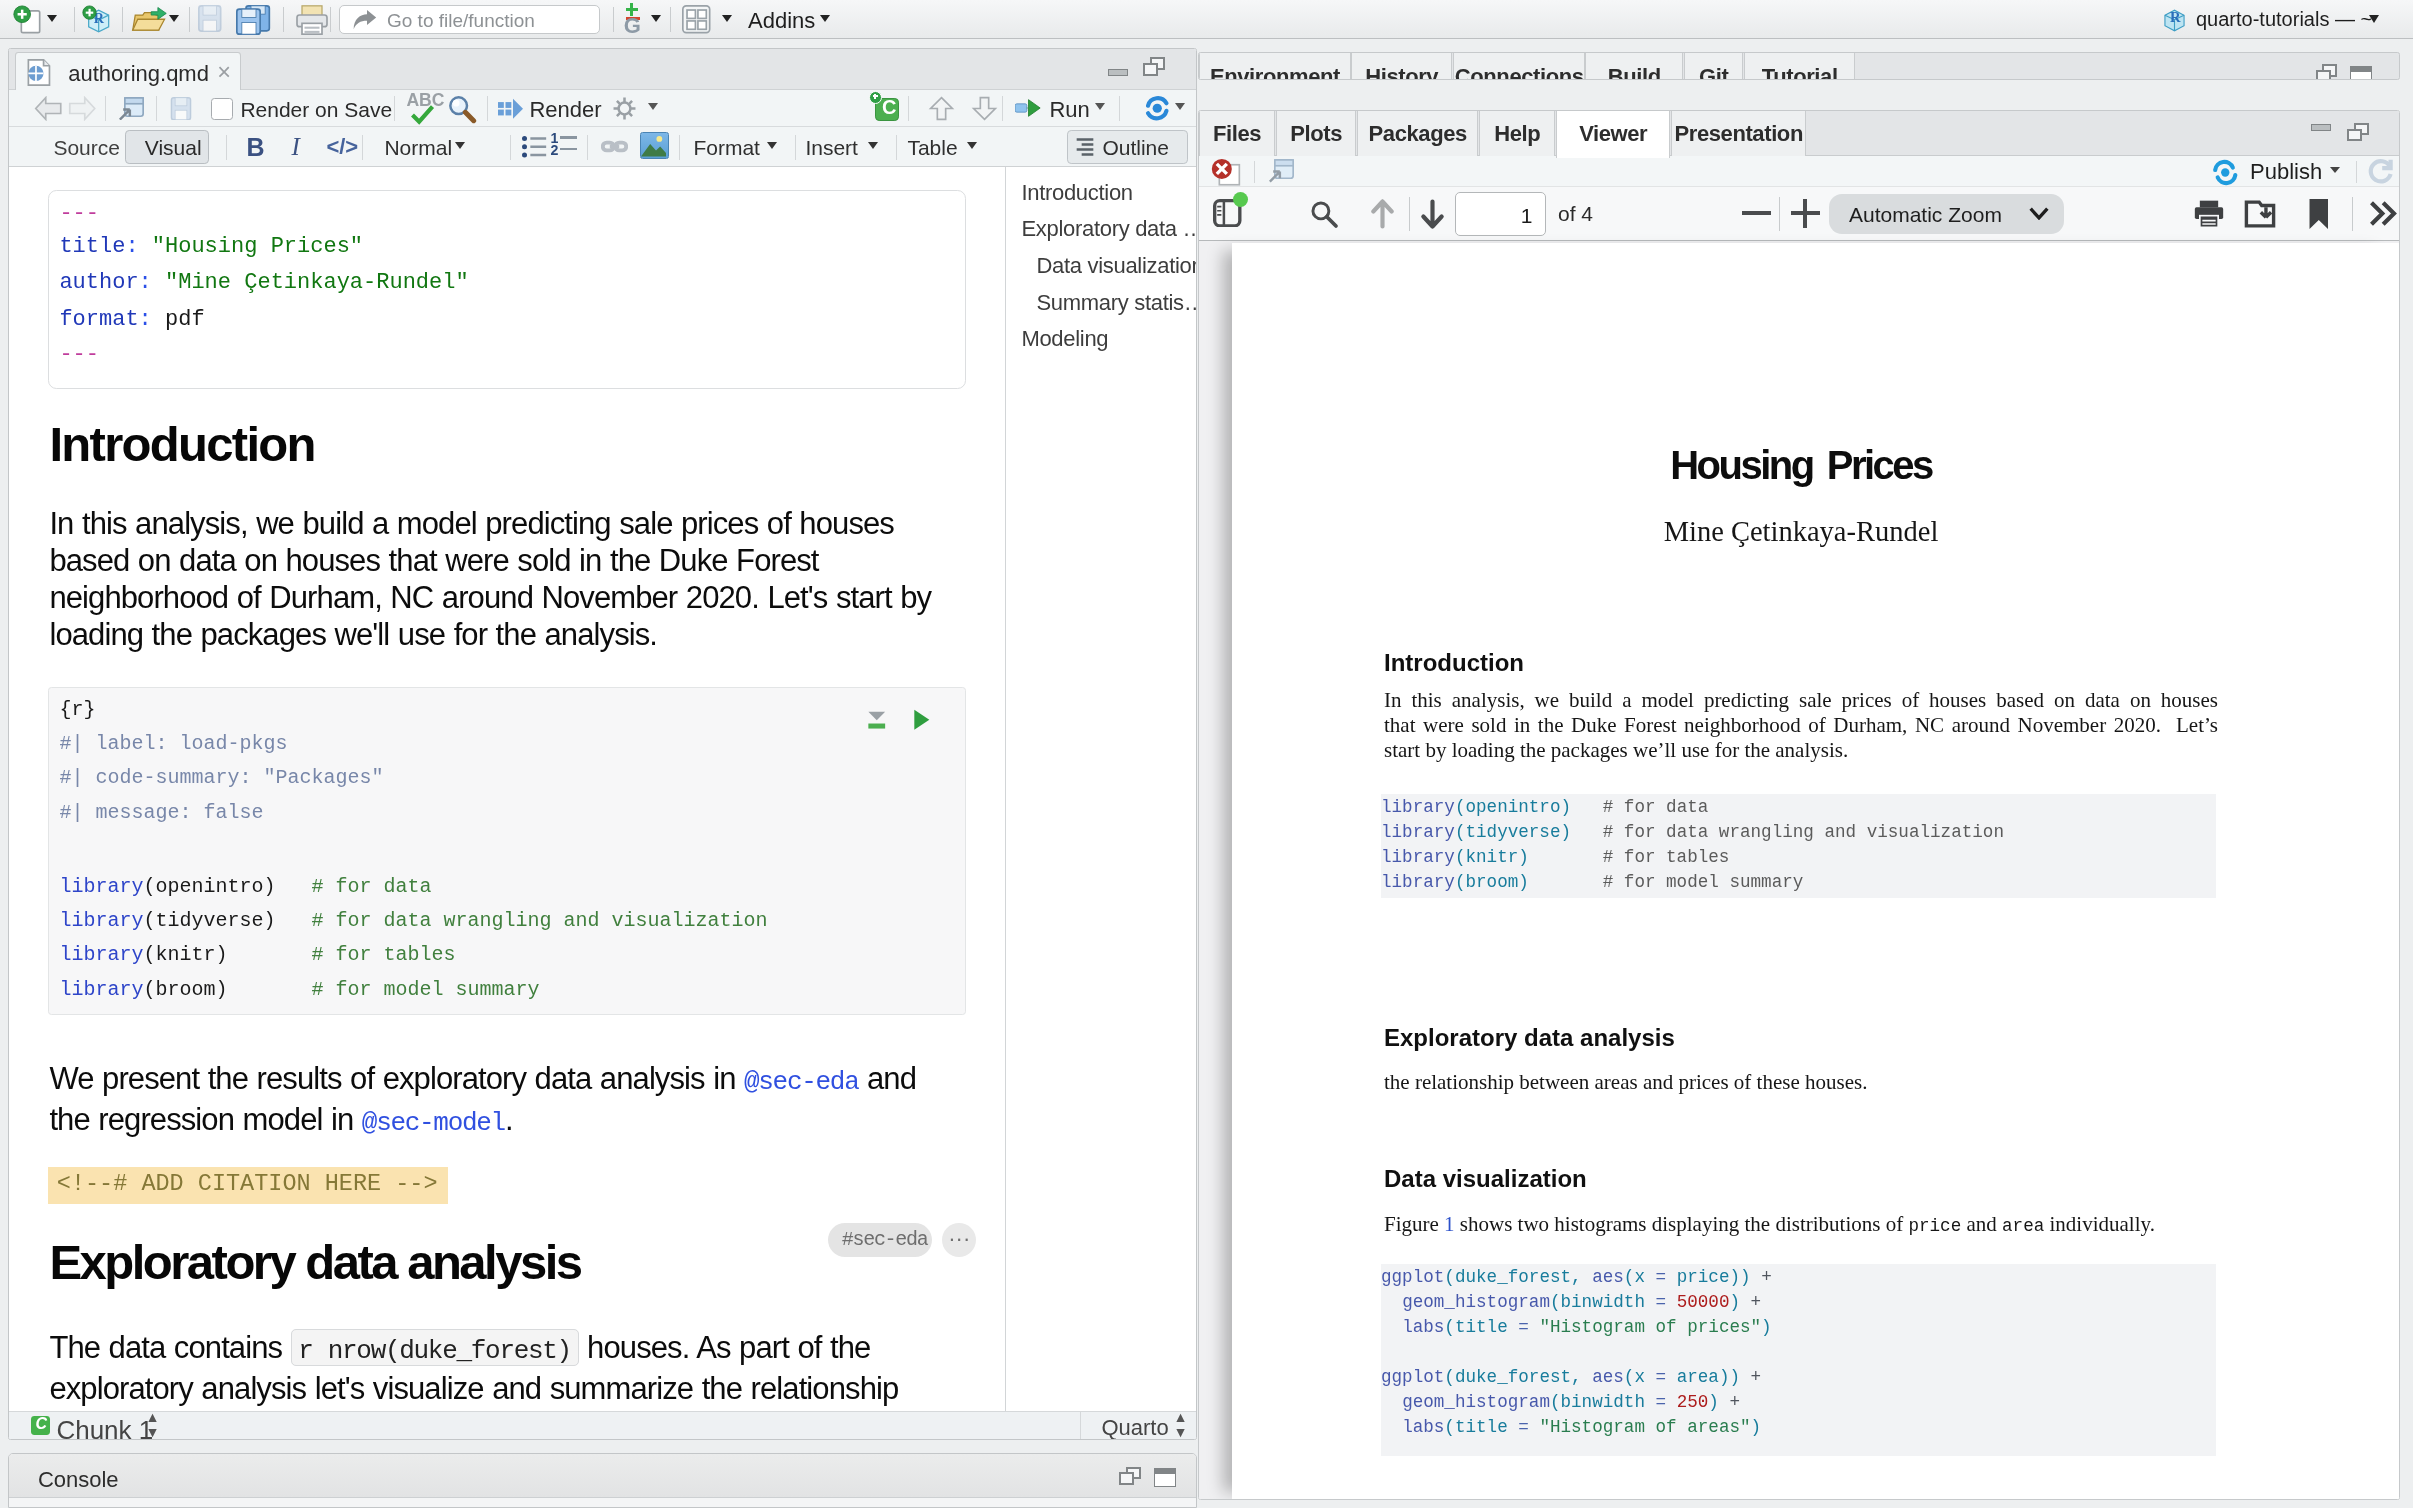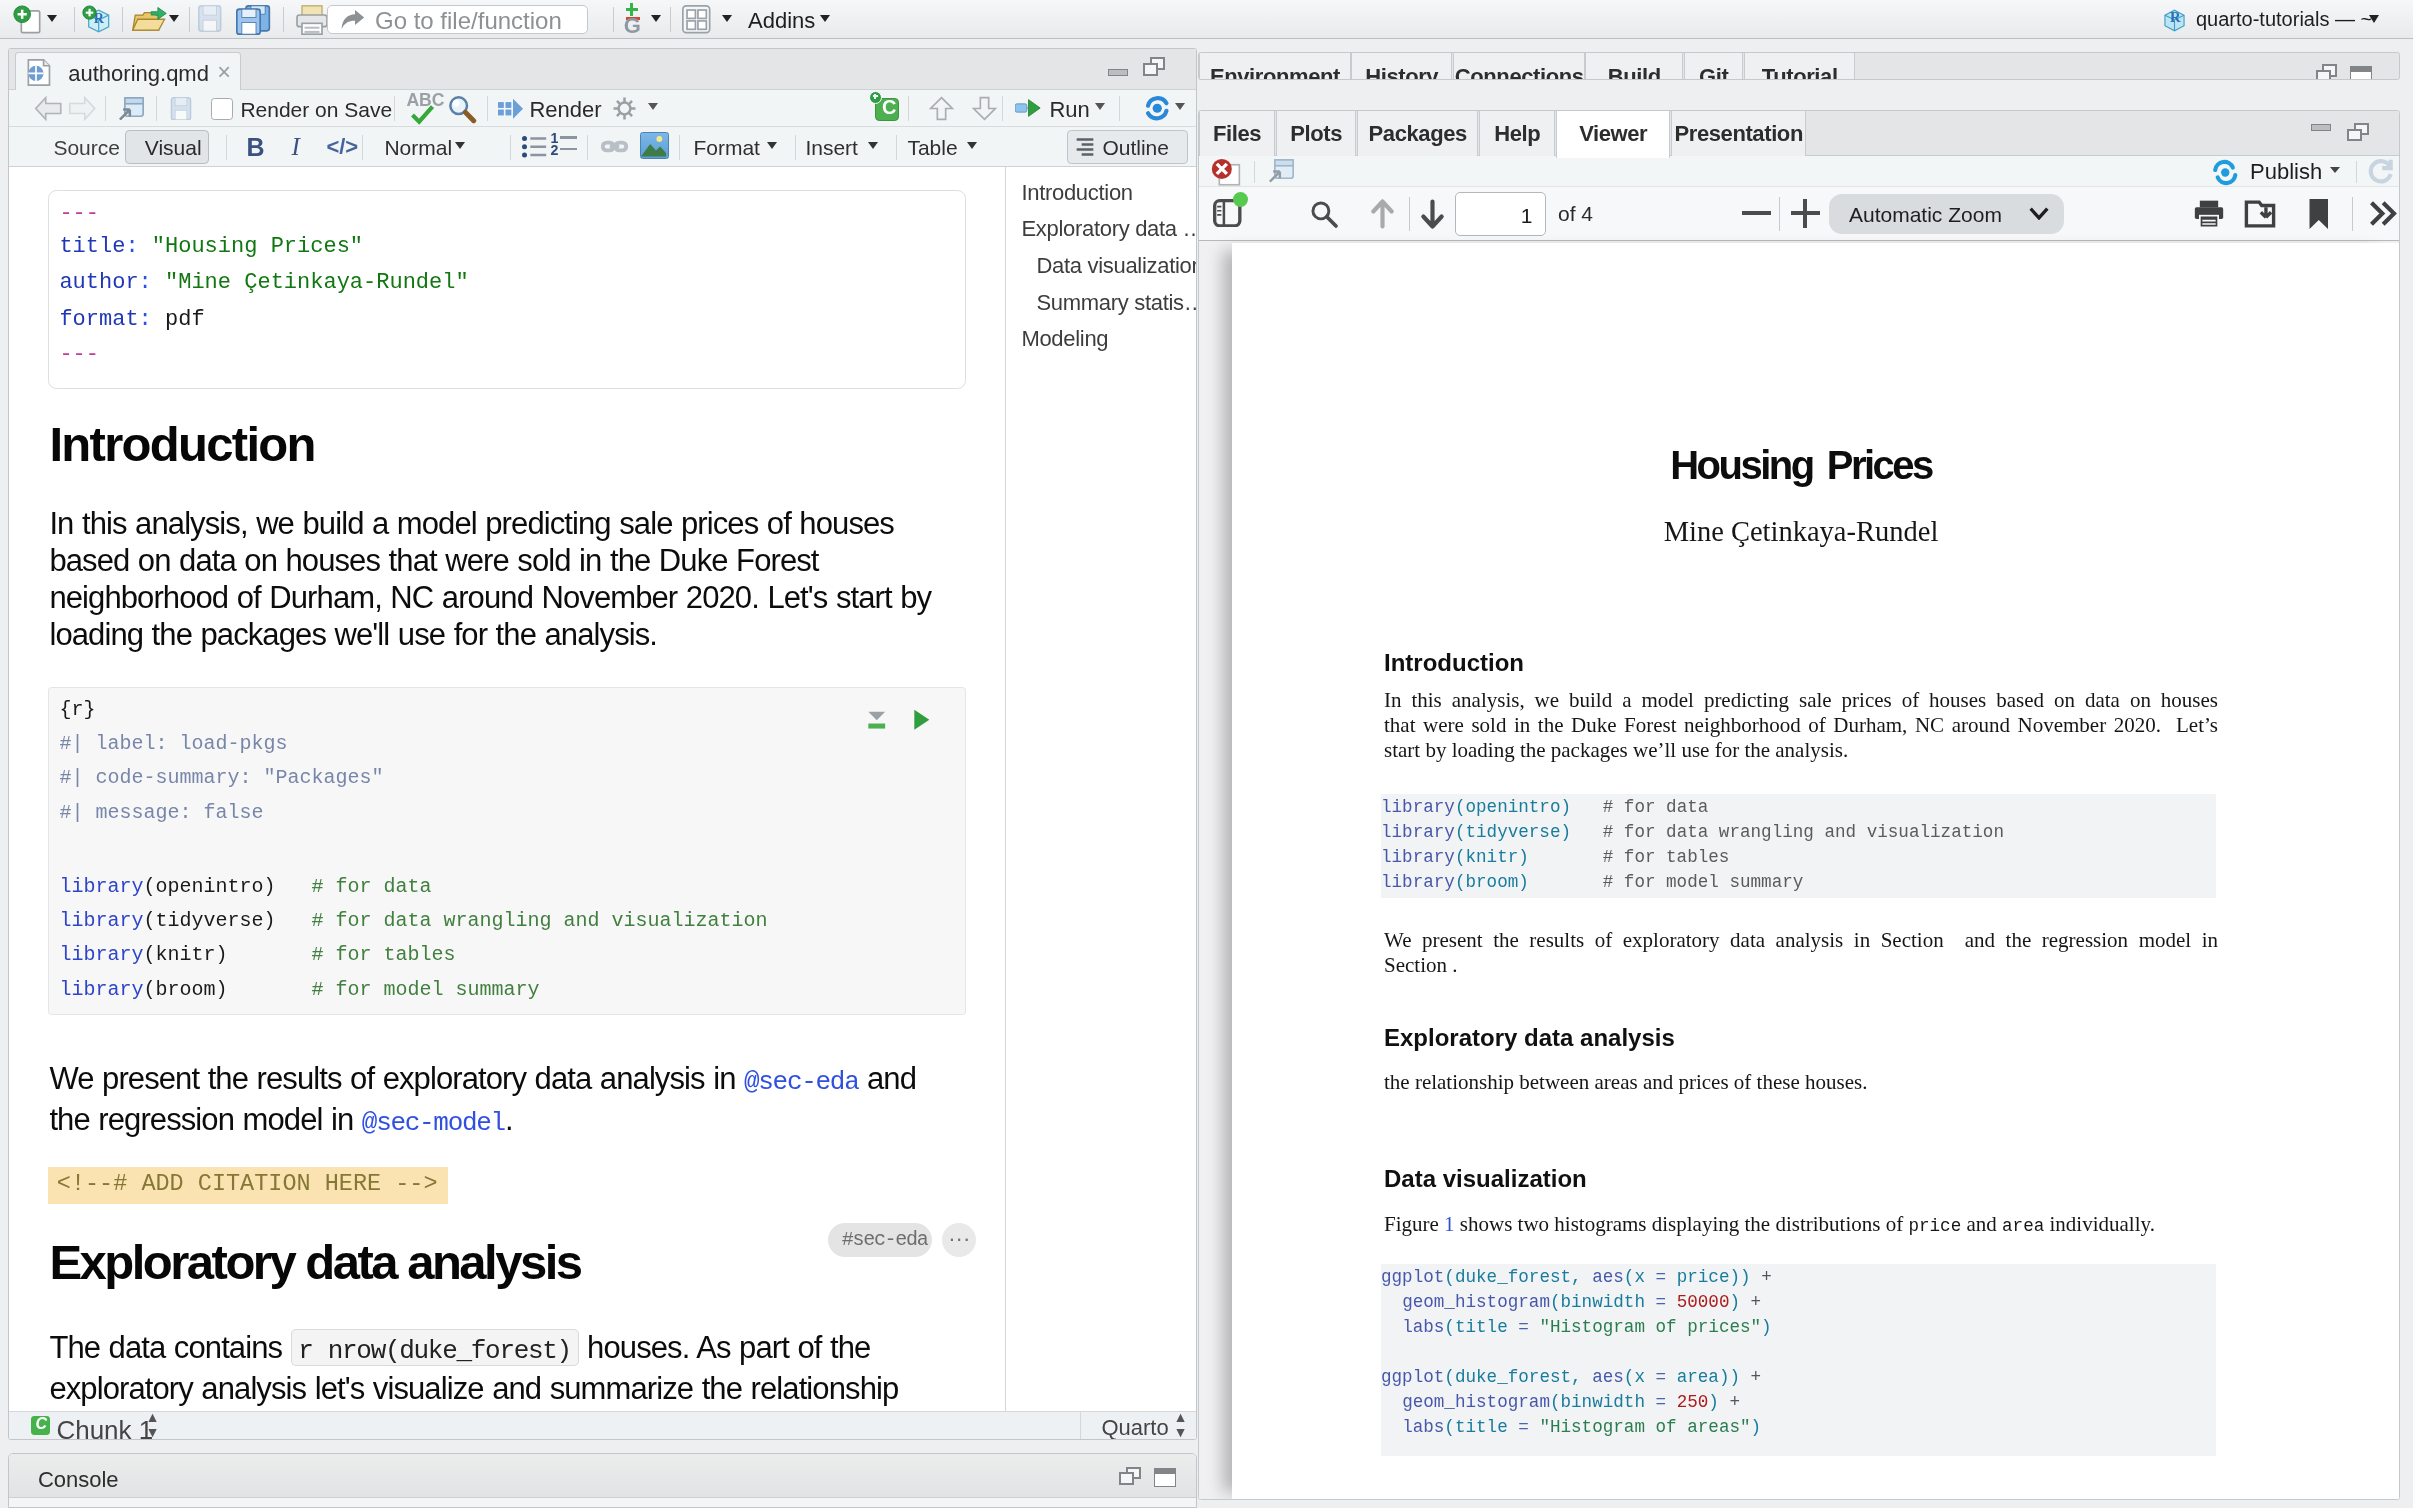--- a/index.html
+++ b/index.html
@@ -7,22 +7,22 @@
 body { background:#edeff0; font-family:"Liberation Sans",sans-serif; position:relative; }
 .abs { position:absolute; }
 
 
 #toolbar { position:absolute; left:0; top:0; width:2413px; height:39px;
   background:linear-gradient(#f6f7f8,#e8eaeb); border-bottom:1.7px solid #bcbfc1; }
 .tbicon { position:absolute; top:5px; }
 .tdiv { position:absolute; top:6.7px; width:0.8px; height:25px; background:#c9ccce; }
 .caret { width:0; height:0; border-left:5.9px solid transparent; border-right:5.9px solid transparent; border-top:7.5px solid #222; display:inline-block; }
 .caret.abs { position:absolute; }
-#gotobox { position:absolute; left:327px; top:5px; width:261px; height:28.5px; background:#fff;
-  border:0.8px solid #c6c9cb; border-radius:5px; color:#8d9194; font-size:24px; line-height:27px; }
+#gotobox { position:absolute; left:339px; top:5px; width:261px; height:28.5px; background:#fff;
+  border:0.8px solid #c6c9cb; border-radius:5px; color:#8d9194; font-size:19px; line-height:27px; }
 #projbtn { position:absolute; left:2196px; top:8.4px; font-size:20px; color:#1e1e1e; }
 
 
 .pane { position:absolute; background:#fff; border:0.8px solid #c3c6c8; border-radius:2.5px; }
 
 
 #leftpane { left:8.4px; top:48px; width:1189px; height:1392px; overflow:hidden; }
 #ltabrow { position:absolute; left:0; top:0; width:100%; height:41px; background:#e3e5e7; border-bottom:0.8px solid #cfd2d4; }
 #ltab { position:absolute; left:5.9px; top:3.4px; width:226px; height:38px; background:#f2f5f6; border:0.8px solid #c8cbcd; border-bottom:none; border-radius:3.4px 3.4px 0 0; }
 #lrow1 { position:absolute; left:0; top:41px; width:100%; height:37px; background:#f2f5f6; border-bottom:0.8px solid #d8dbdd; }
@@ -529,24 +529,20 @@
   <div class="pblock pdfh" style="top:406px">Introduction</div>
   <div class="pblock pdfbody" style="top:445px">
     <div class="pj">In this analysis, we build a model predicting sale prices of houses based on data on houses</div>
     <div class="pj">that were sold in the Duke Forest neighborhood of Durham, NC around November 2020.&nbsp; Let’s</div>
     <div>start by loading the packages we’ll use for the analysis.</div>
   </div>
   <div class="pcode" style="top:551px; height:104px; padding-top:1.7px"><span class="kf">library</span><span class="kt">(openintro)</span>   <span class="kc"># for data</span>
 <span class="kf">library</span><span class="kt">(tidyverse)</span>   <span class="kc"># for data wrangling and visualization</span>
 <span class="kf">library</span><span class="kt">(knitr)</span>       <span class="kc"># for tables</span>
 <span class="kf">library</span><span class="kt">(broom)</span>       <span class="kc"># for model summary</span></div>
-  <div class="pblock pdfbody" style="top:685px">
-    <div class="pj">We present the results of exploratory data analysis in Section&nbsp; and the regression model in</div>
-    <div>Section .</div>
-  </div>
   <div class="pblock pdfh" style="top:781px">Exploratory data analysis</div>
   <div class="pblock pdfbody" style="top:827px">
     <div>the relationship between areas and prices of these houses.</div>
   </div>
   <div class="pblock pdfh" style="top:922px">Data visualization</div>
   <div class="pblock pdfbody" style="top:969px">
     <div>Figure <span style="color:#2b50c9">1</span> shows two histograms displaying the distributions of <span style="font-family:'Liberation Mono',monospace; font-size:17.6px">price</span> and <span style="font-family:'Liberation Mono',monospace; font-size:17.6px">area</span> individually.</div>
   </div>
   <div class="pcode" style="top:1021px; height:192px; padding-top:1.7px"><span class="kf">ggplot</span><span class="kt">(duke_forest, </span><span class="kf">aes</span><span class="kt">(x </span><span class="ke">=</span><span class="kt"> price))</span> <span class="ko">+</span>
   <span class="kf">geom_histogram</span><span class="kt">(binwidth </span><span class="ke">=</span> <span class="kn">50000</span><span class="kt">)</span> <span class="ko">+</span>

